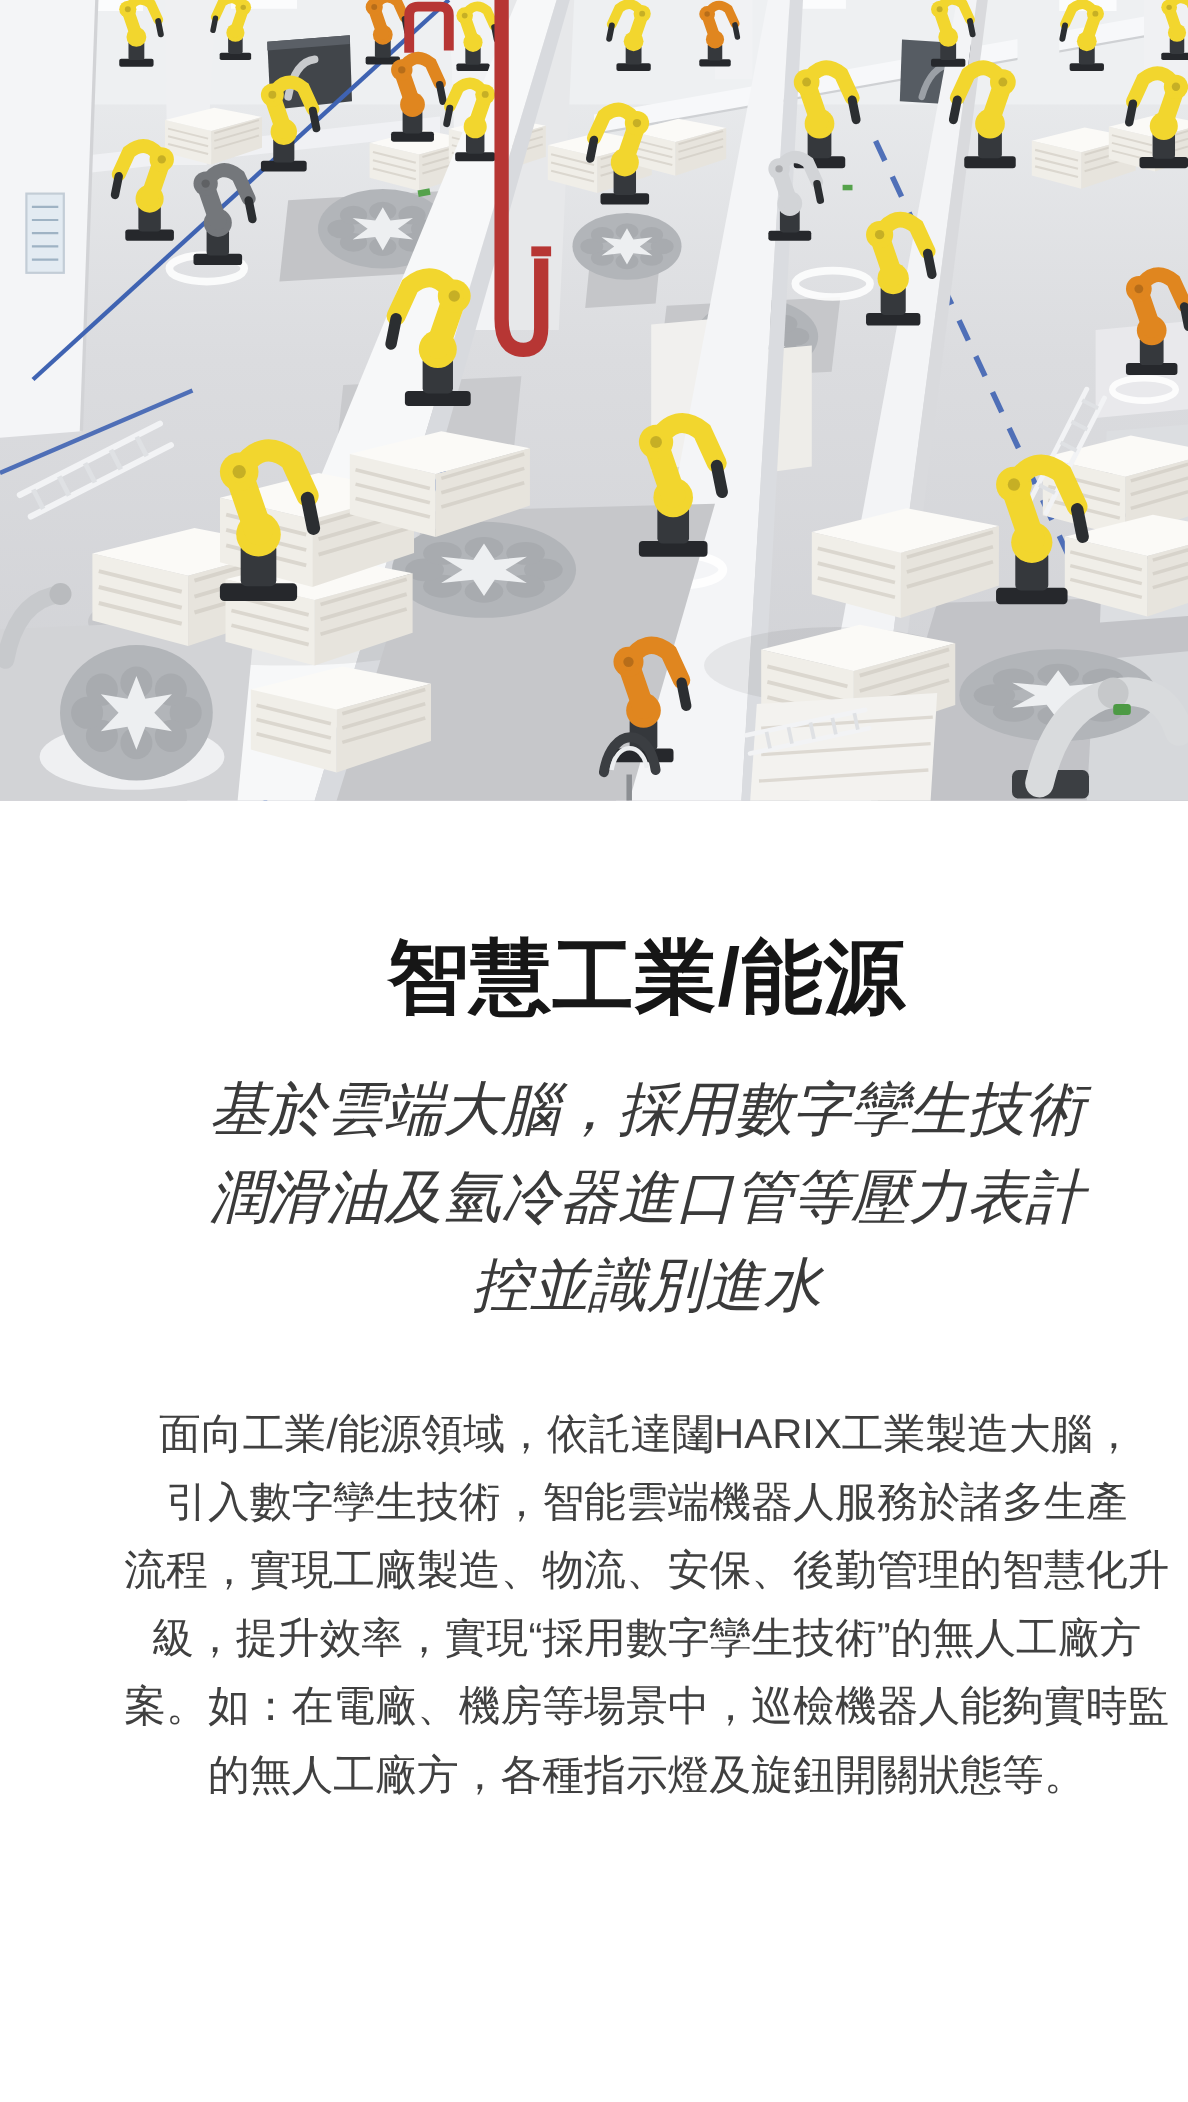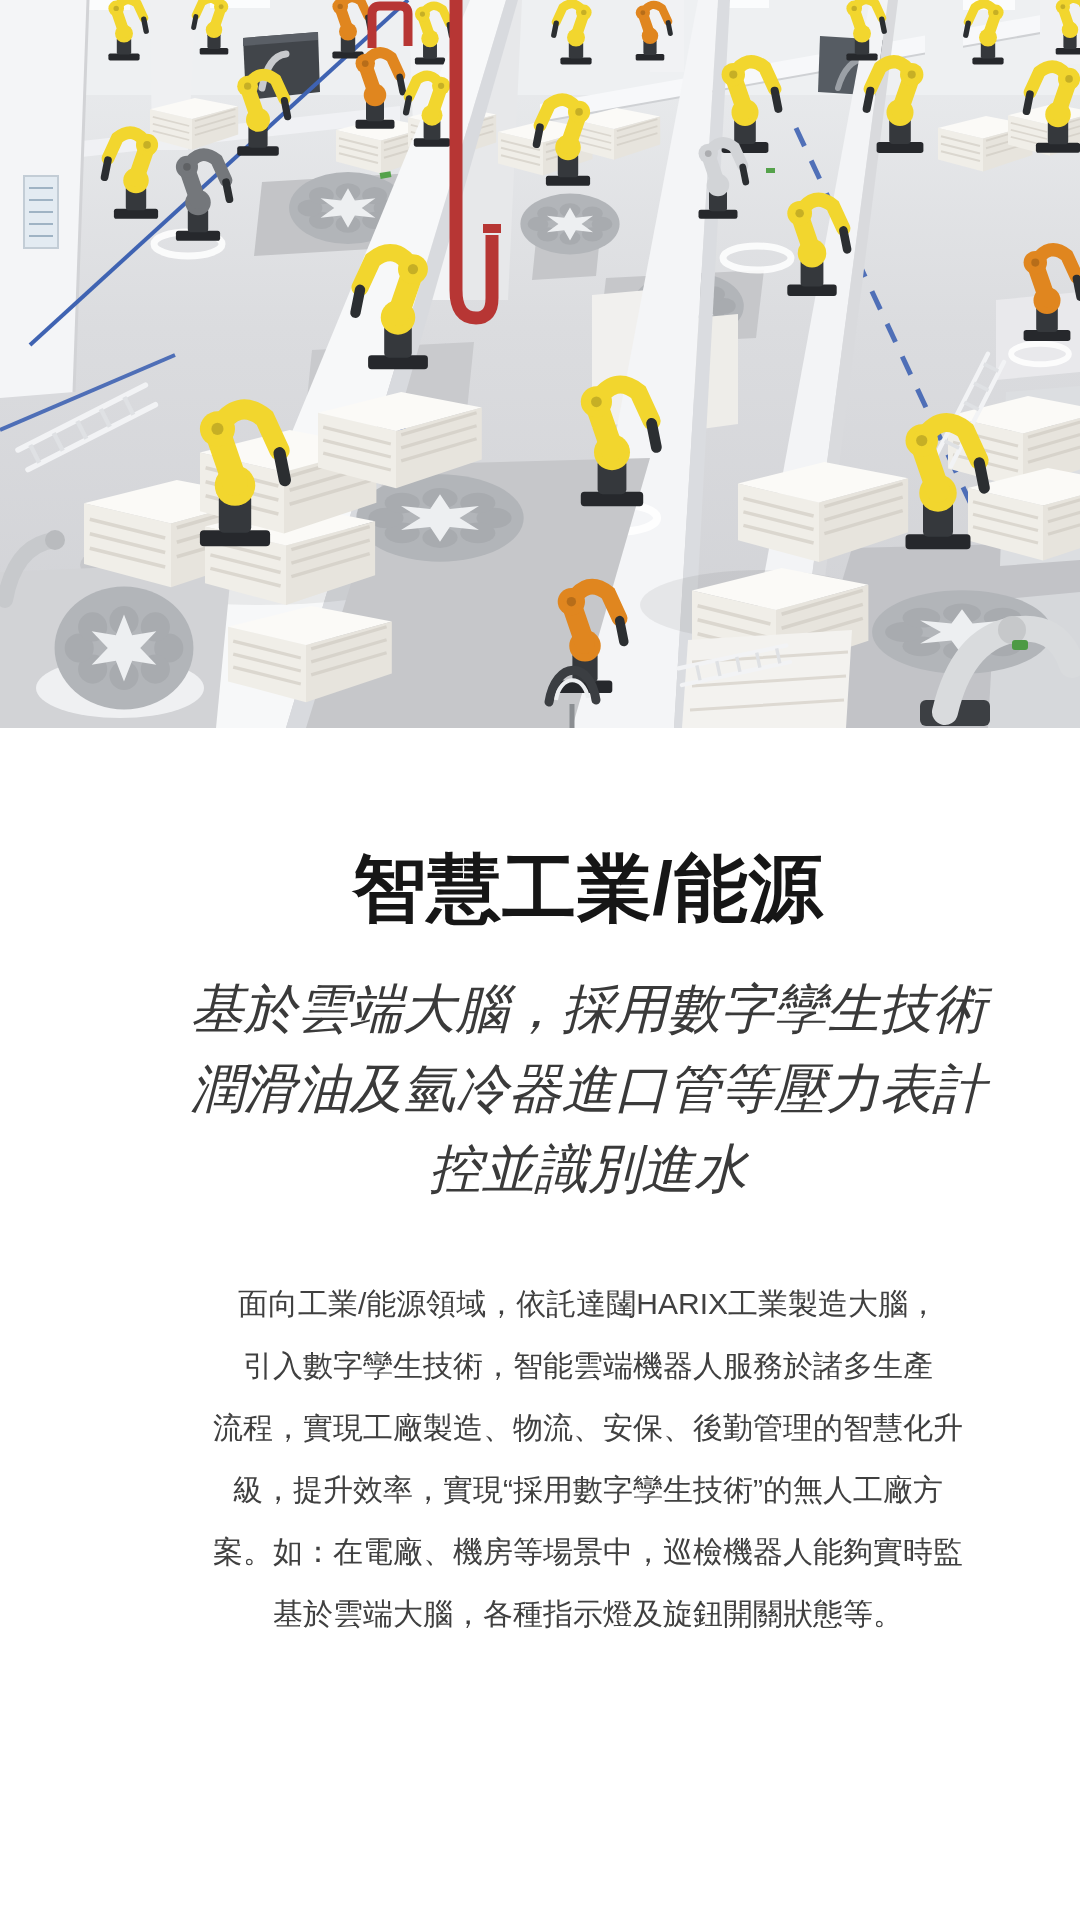--- a/index.html
+++ b/index.html
@@ -5,21 +5,21 @@
   html,body{margin:0;padding:0;background:#ffffff;}
   .page{position:relative;width:1080px;height:1911px;background:#ffffff;overflow:hidden;
         font-family:"Liberation Sans","DejaVu Sans",sans-serif;}
   .hero{width:1080px;height:728px;overflow:hidden;background:#d8d9dc;}
   .hero svg{display:block;}
   .content{width:1080px;margin-left:48px;}
   .title{margin:118px 0 0 0;text-align:center;font-size:74px;line-height:85px;
          font-weight:600;color:#161616;letter-spacing:1px;}
   .subtitle{margin:38px auto 0 auto;width:1000px;text-align:center;font-size:53px;
             line-height:80px;font-weight:400;color:#3a3a3a;font-style:italic;}
-  .body-text{margin:64px auto 0 auto;width:980px;text-align:center;font-size:30px;
+  .body-text{margin:64px auto 0 auto;width:980px;text-align:center;font-size:38px;
              line-height:62px;font-weight:400;color:#404040;}
 </style>
 </head>
 <body>
 
 <div class="page">
 
   <div class="hero">
     <svg width="1080" height="728" viewBox="0 0 1080 728">
       <defs>
@@ -256,17 +256,17 @@
         <div>基於雲端大腦，採用數字孿生技術</div>
         <div>潤滑油及氫冷器進口管等壓力表計</div>
         <div>控並識別進水</div>
       </div>
     <div class="body-text">
         <div>面向工業/能源領域，依託達闥HARIX工業製造大腦，</div>
         <div>引入數字孿生技術，智能雲端機器人服務於諸多生產</div>
         <div>流程，實現工廠製造、物流、安保、後勤管理的智慧化升</div>
         <div>級，提升效率，實現“採用數字孿生技術”的無人工廠方</div>
         <div>案。如：在電廠、機房等場景中，巡檢機器人能夠實時監</div>
-        <div>基於雲端大腦，各種指示燈及旋鈕開關狀態等。</div>
+        <div>的無人工廠方，各種指示燈及旋鈕開關狀態等。</div>
       </div>
   </div>
 
 </div>
 
 </body></html>

